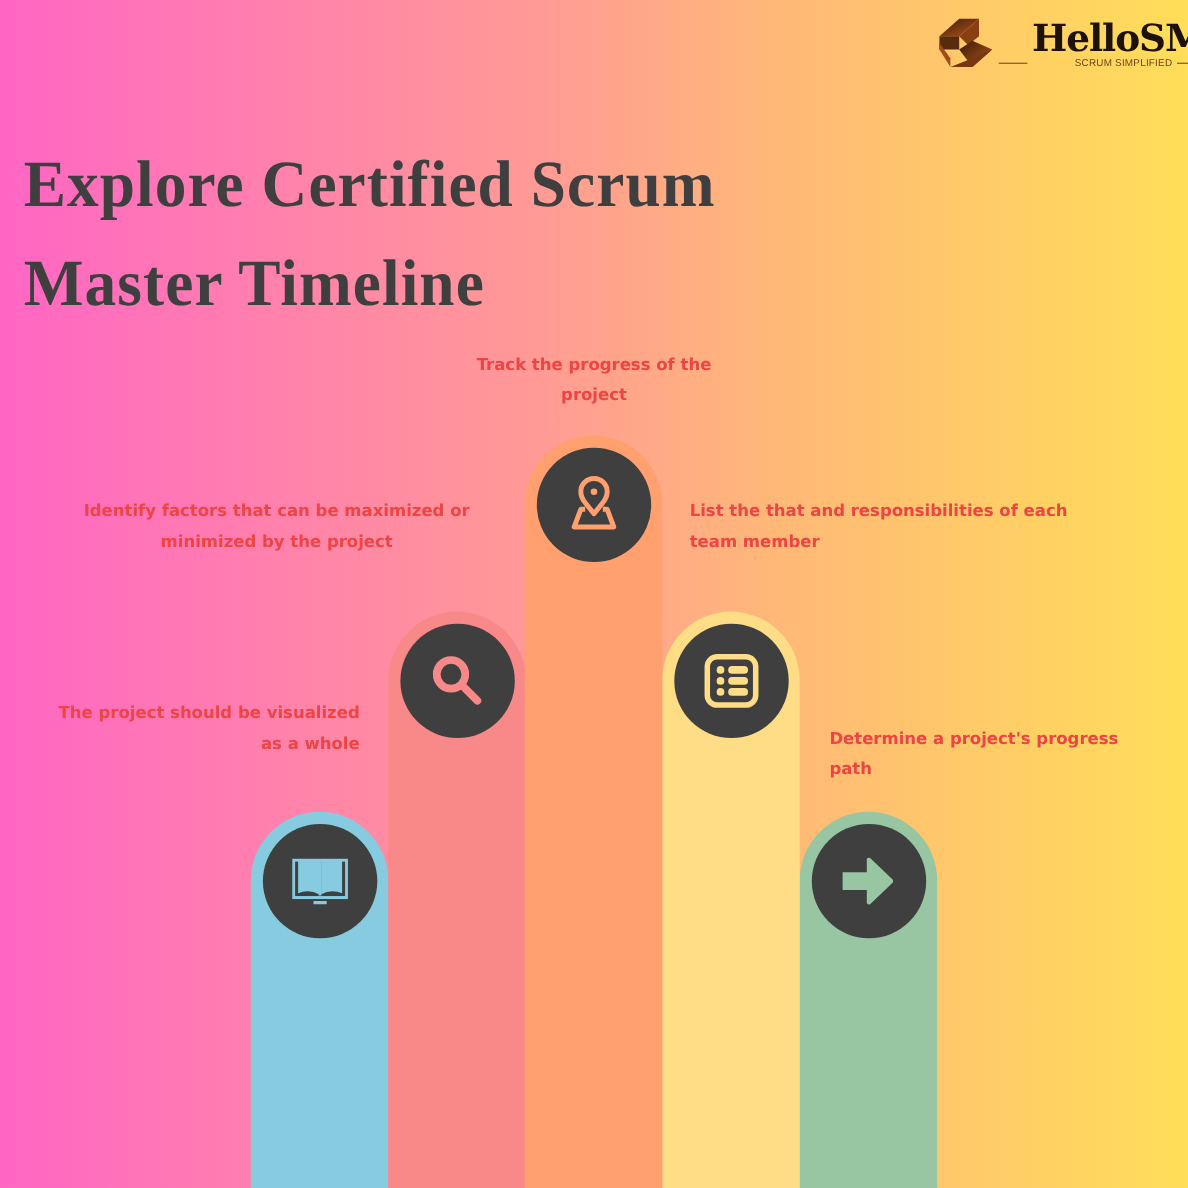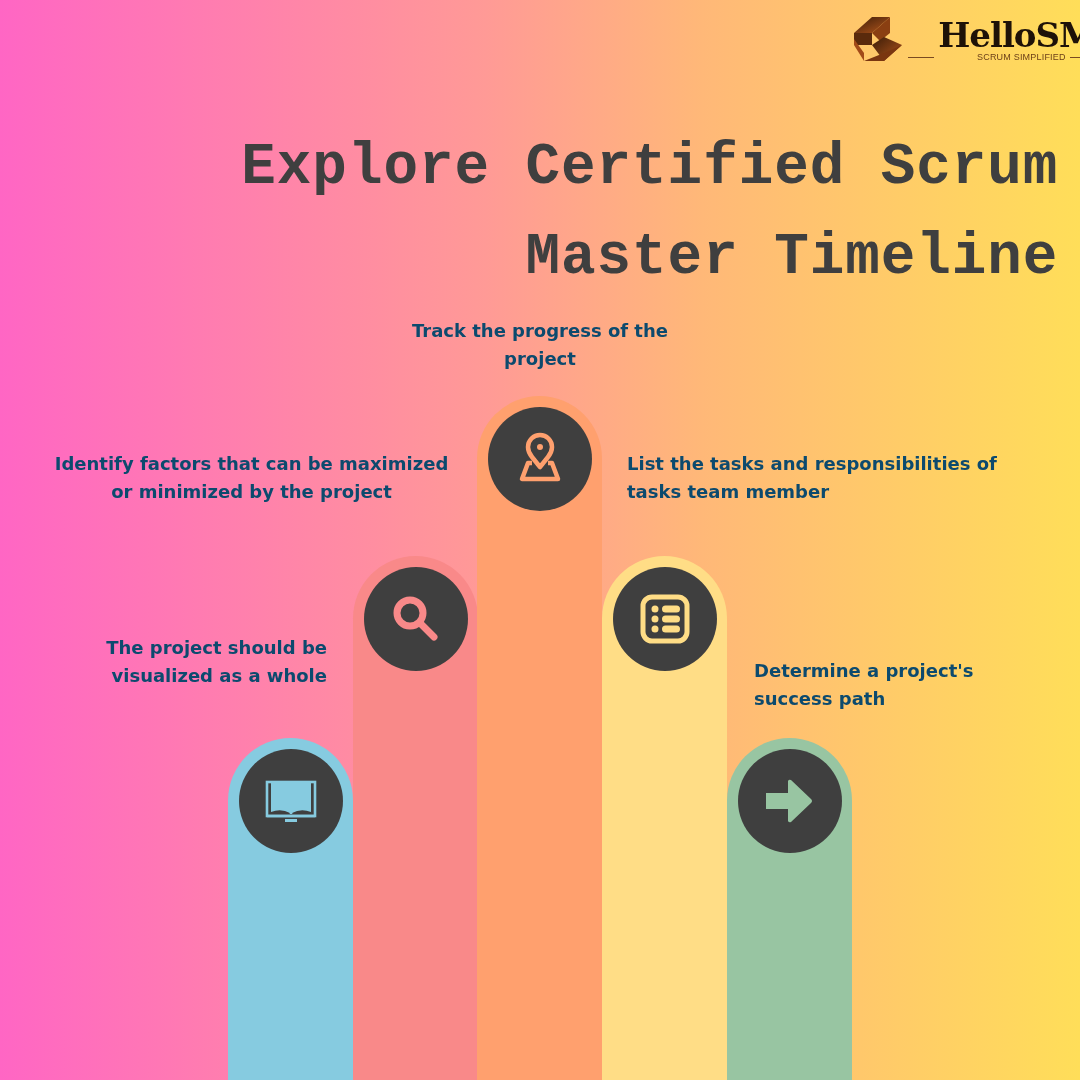--- a/index.html
+++ b/index.html
@@ -23,42 +23,42 @@
     }
     .logo-tag-row { display: flex; align-items: center; gap: 4px; margin-top: -2px; }
     .logo-line { width: 26px; height: 1px; background: #7a4a20; }
     .logo-tagline {
       font-family: "Liberation Sans", sans-serif; font-size: 9px; color: #6b3f18;
       letter-spacing: 0.2px; white-space: nowrap; margin-left: 39px;
     }
 
     
     .title {
-      position: absolute; left: 0; top: 122px; width: 1080px; text-align: right;
-      font-family: Liberation Mono, monospace; font-weight: bold; font-size: 60px;
+      position: absolute; left: 0; top: 122px; width: 1080px; text-align: left;
+      font-family: Liberation Serif, serif; font-weight: bold; font-size: 60px;
       line-height: 90px; color: #3f3f3f; letter-spacing: 1px;
     }
     .title span { display: block; transform: scaleX(0.96); }
 
     
     .pillar {
       position: absolute; width: 125px; bottom: 0;
       border-top-left-radius: 62.5px; border-top-right-radius: 62.5px;
     }
     .pillar .bubble {
       position: absolute; left: 11px; top: 11px; width: 104px; height: 104px;
       border-radius: 50%; background: #3f3f3f;
       display: flex; align-items: center; justify-content: center;
     }
     .pillar .bubble svg { width: 64px; height: 64px; }
 
     
     .label {
       position: absolute; font-family: "DejaVu Sans", sans-serif; font-weight: bold;
-      font-size: 18px; line-height: 28px; color: #0c4a6e;
+      font-size: 15px; line-height: 28px; color: #ef4444;
     }
     .label.right { text-align: right; }
     .label.center { text-align: center; }
     .label.left { text-align: left; }
   </style>
 </head>
 <body>
 
 <div class="logo">
   <svg class="logo-mark" viewBox="0 0 56 56">
@@ -144,15 +144,15 @@
     </svg>
   </div>
 </div>
 
 <div class="label right" style="left:40px; top:634px; width:287px;">The project should be visualized as a whole</div>
 
 <div class="label right" style="left:50px; top:450px; width:403px;text-align:center;">Identify factors that can be maximized or minimized by the project</div>
 
 <div class="label center" style="left:405px; top:317px; width:270px;">Track the progress of the project</div>
 
-<div class="label left" style="left:627px; top:450px; width:380px;">List the tasks and responsibilities of tasks team member</div>
+<div class="label left" style="left:627px; top:450px; width:380px;">List the that and responsibilities of each team member</div>
 
-<div class="label left" style="left:754px; top:657px; width:285px;">Determine a project's success path</div>
+<div class="label left" style="left:754px; top:657px; width:285px;">Determine a project's progress path</div>
 
 </body></html>

